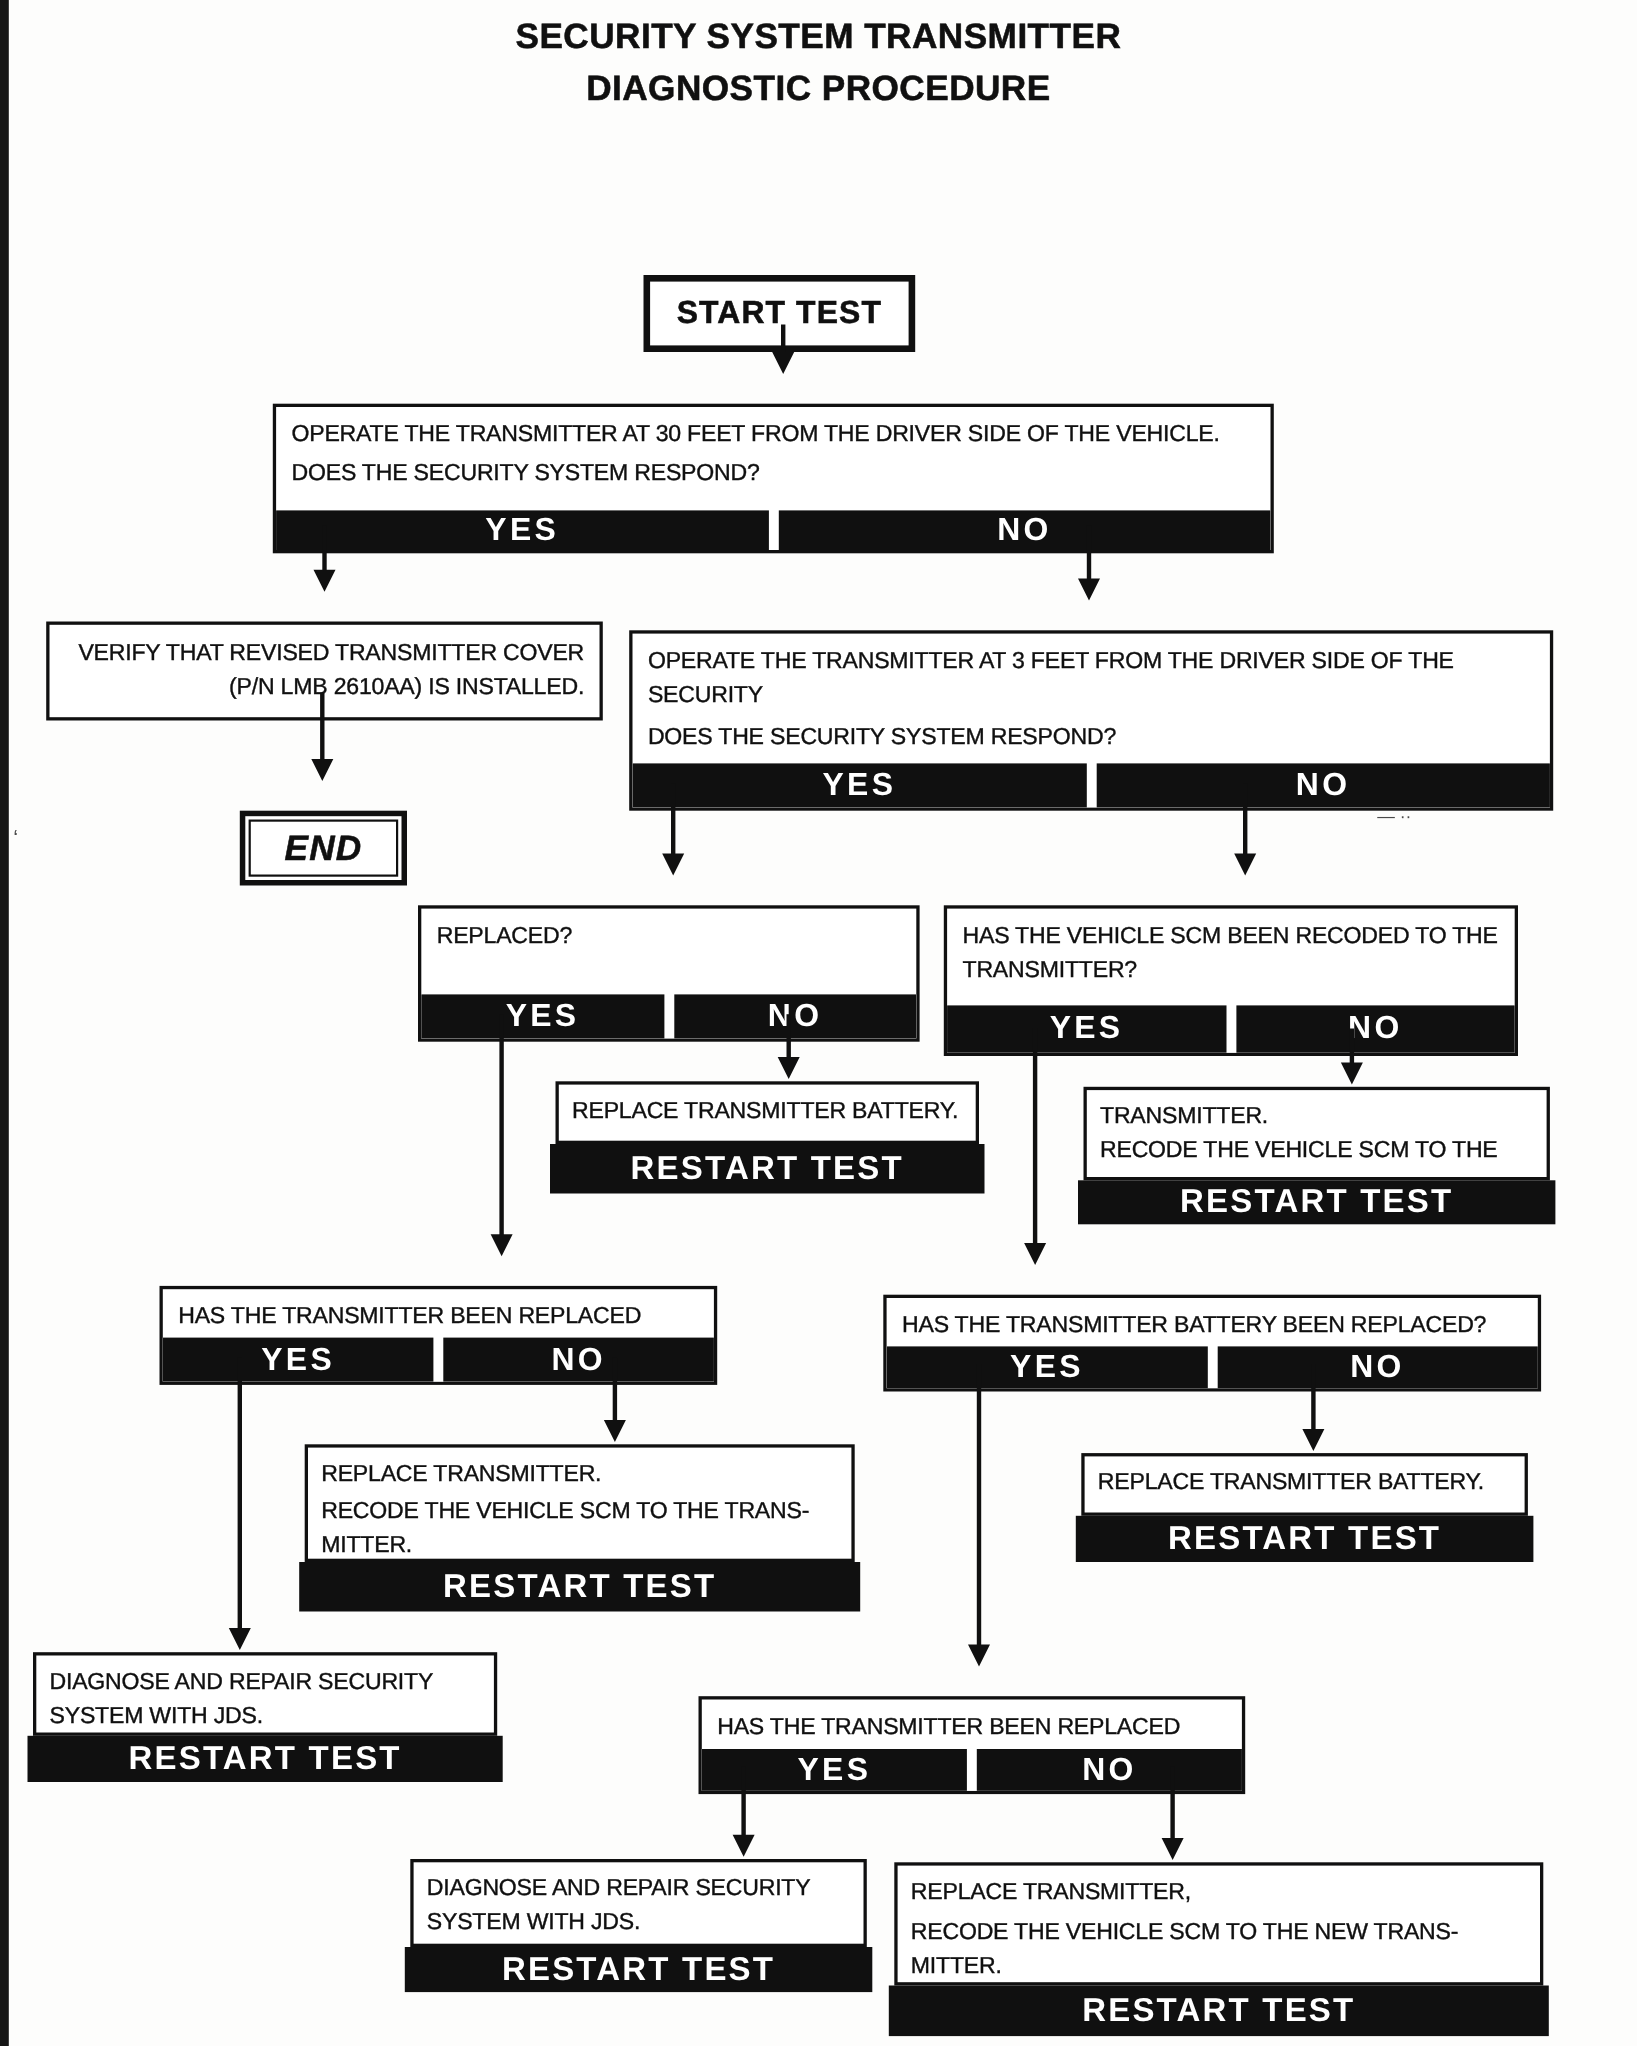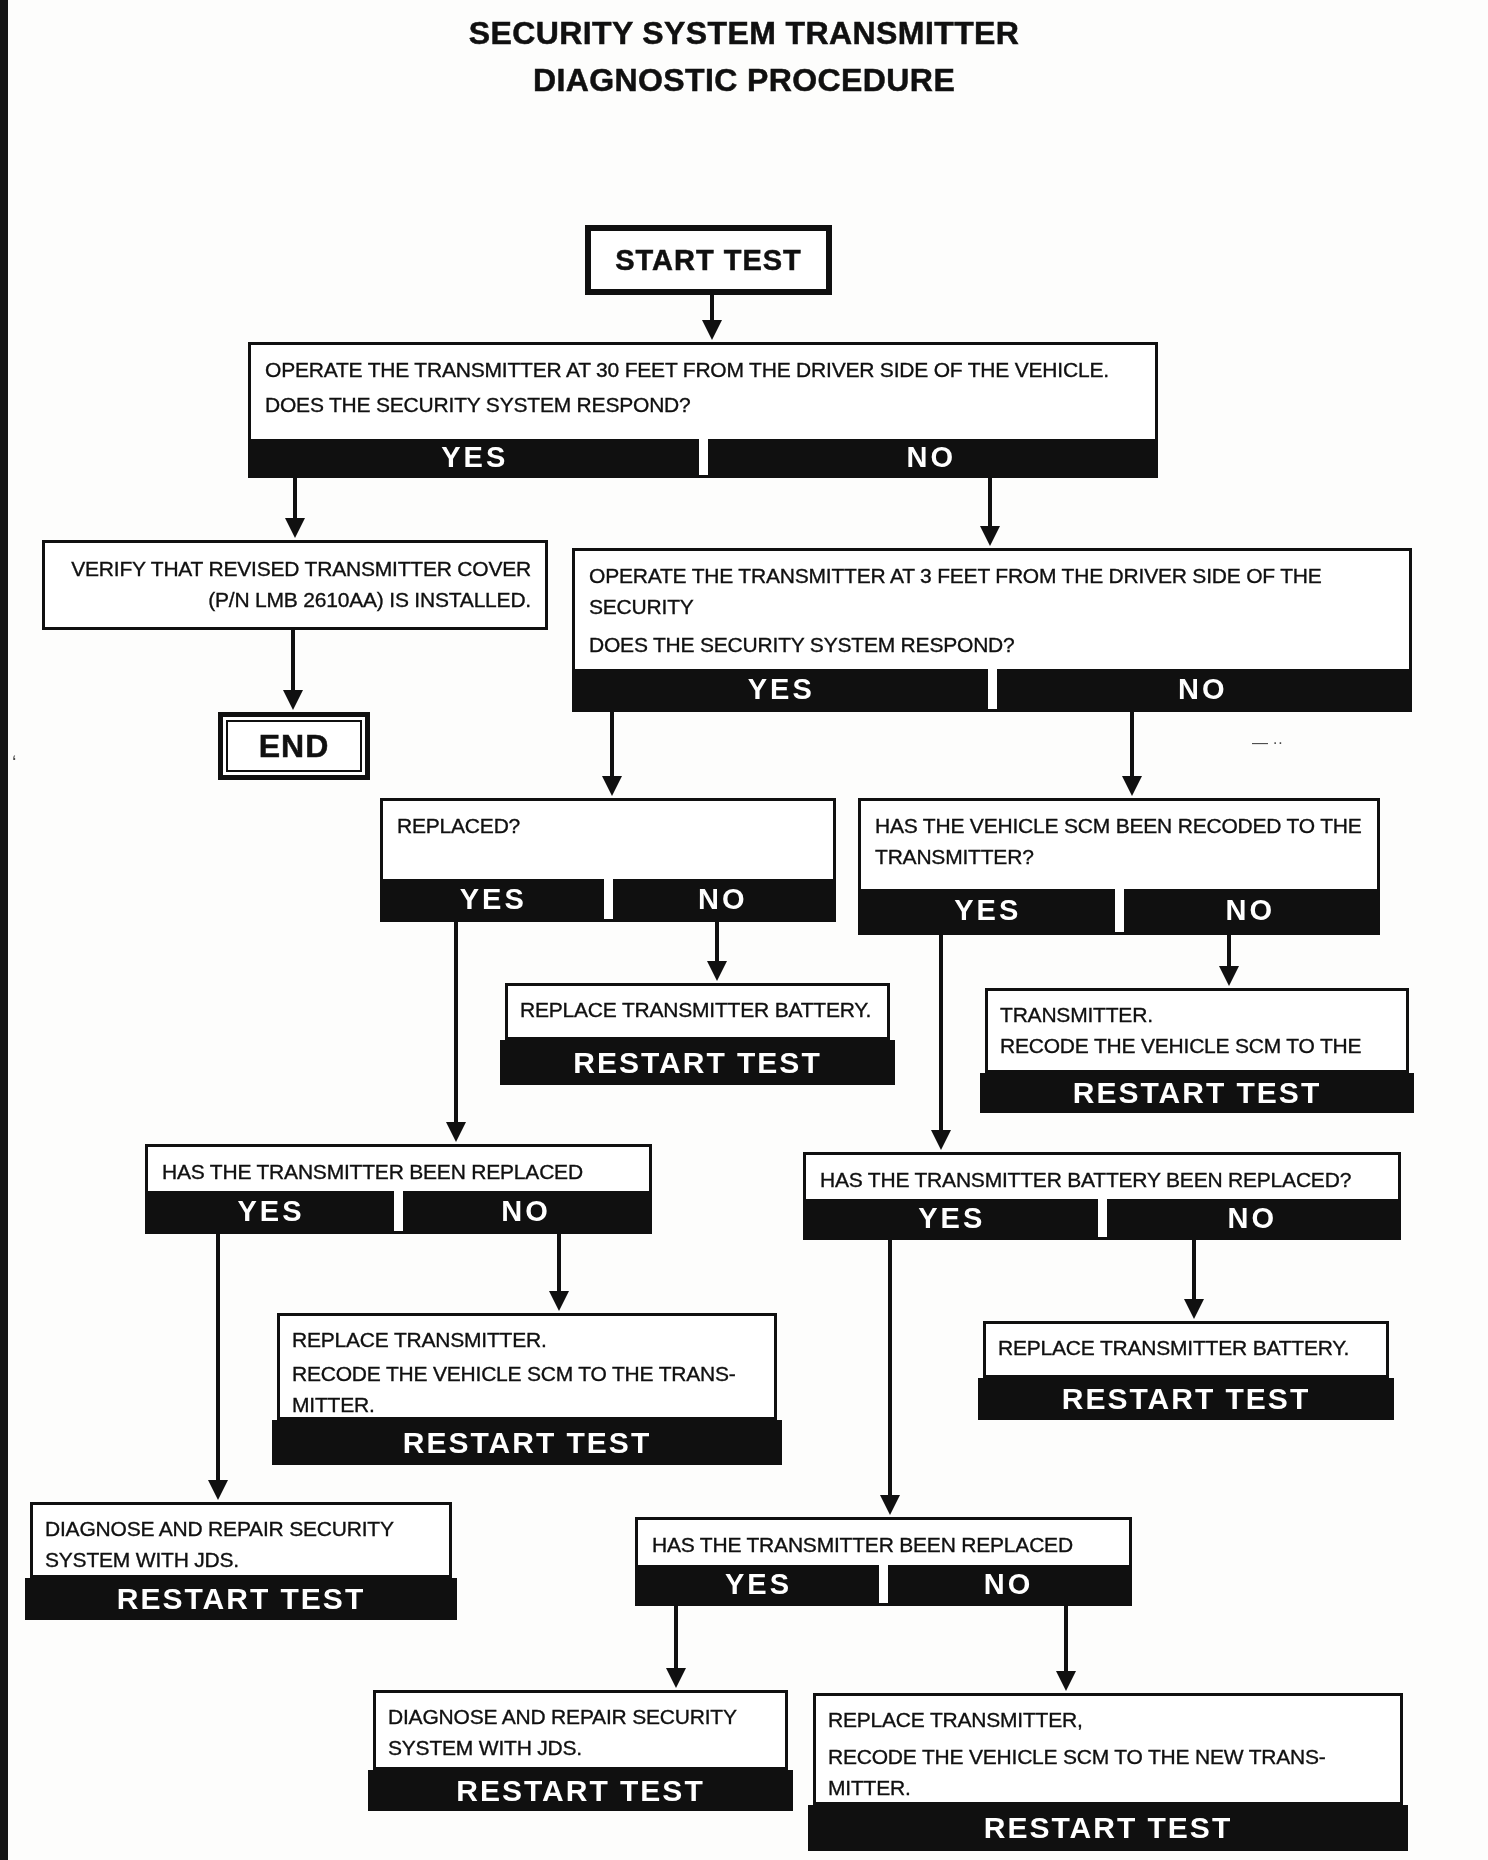--- a/index.html
+++ b/index.html
@@ -21,21 +21,21 @@
     left:0; right:0; top:10px;
     margin:0;
     text-align:center;
     font-size:32px;
     font-weight:700;
     line-height:47px;
     letter-spacing:0.4px;
     -webkit-text-stroke:0.5px var(--ink);
   }
   .title span{display:block;}
-  .node{position:absolute;box-sizing:border-box;}
+  .node{position:absolute;box-sizing:border-box;margin-top:25px;}
   .plainbox{
     border:3px solid var(--ink);
     background:#fff;
     padding:10px 14px;
   }
   .qbox{
     border:3px solid var(--ink);
     background:#fff;
     display:flex;
     flex-direction:column;
@@ -95,20 +95,21 @@
     justify-content:center;
     font-weight:700;
     font-size:29px;
     letter-spacing:1px;
     -webkit-text-stroke:0.5px var(--ink);
   }
   .endbox{
     border:5px solid var(--ink);
     background:#fff;
     padding:3px;
+    font-style:italic;
   }
   .end-inner{
     box-sizing:border-box;
     width:100%;
     height:100%;
     border:2px solid var(--ink);
     display:flex;
     align-items:center;
     justify-content:center;
     font-weight:700;

